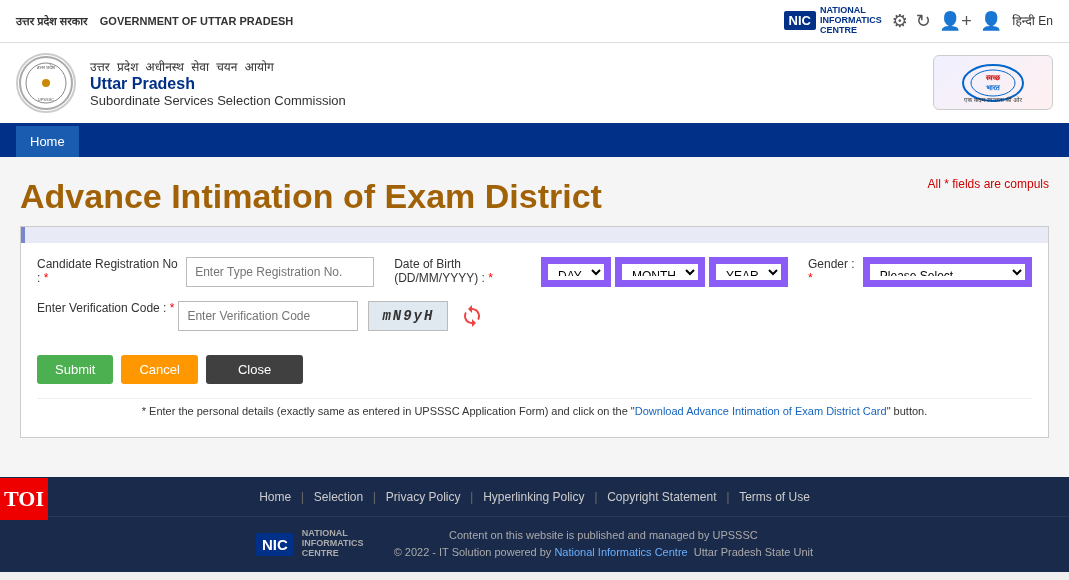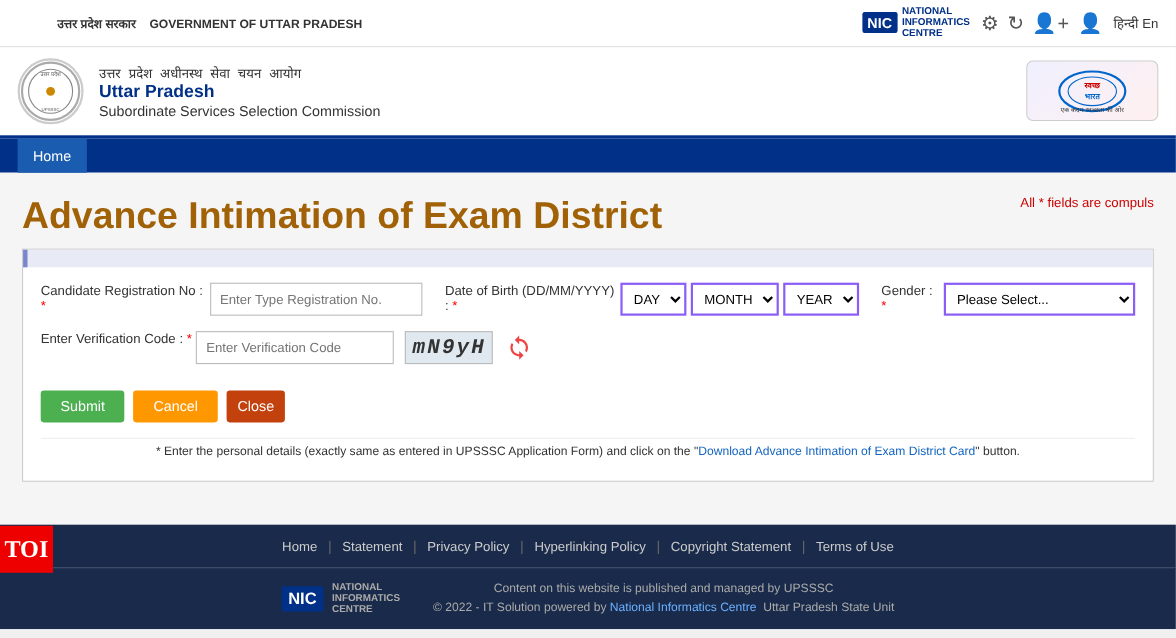--- a/index.html
+++ b/index.html
@@ -7,21 +7,21 @@
 
     
     .top-bar {
       background: #fff;
       border-bottom: 1px solid #ddd;
       padding: 6px 16px;
       display: flex;
       align-items: center;
       justify-content: space-between;
     }
-    .top-bar-left { font-size: 11px; color: #333; margin-left: 36px; }
+    .top-bar-left { font-size: 11px; color: #333; }
     .top-bar-left span { font-weight: bold; }
     .top-bar-right { display: flex; align-items: center; gap: 10px; }
     .nic-logo { display: flex; align-items: center; gap: 4px; }
     .nic-logo-box { background: #003087; color: #fff; font-weight: bold; font-size: 13px; padding: 2px 5px; border-radius: 2px; }
     .nic-text { font-size: 9px; color: #003087; font-weight: bold; line-height: 1.1; }
     .top-icons { display: flex; gap: 8px; align-items: center; font-size: 18px; color: #555; }
     .lang-switcher { font-size: 12px; color: #333; }
 
     
     .header {
@@ -127,40 +127,40 @@
       font-weight: normal;
     }
     .form-group label .req { color: red; }
     .form-group input[type="text"] {
       border: 1px solid #bbb;
       padding: 5px 8px;
       font-size: 12px;
       height: 30px;
     }
     .form-group select {
-      border: 2px solid #8b5cf6;
+      border: 7px solid #8b5cf6;
       padding: 4px 6px;
       font-size: 12px;
       height: 30px;
       background: #fff;
     }
     .dob-group { display: flex; gap: 4px; align-items: center; }
     .reg-input { width: 200px; }
     .gender-select { width: 180px; }
     .verif-row {
       display: flex;
       align-items: center;
       gap: 10px;
       margin-bottom: 14px;
     }
     .captcha-img {
       background: #e0e8f0;
       width: 80px; height: 30px;
       display: flex; align-items: center; justify-content: center;
-      font-size: 19px; font-weight: bold; font-style: italic;
+      font-size: 14px; font-weight: bold; font-style: italic;
       color: #333; letter-spacing: 2px;
       border: 1px solid #bbb;
       font-family: 'Courier New', monospace;
     }
     .refresh-icon {
       width: 28px; height: 28px;
       display: flex; align-items: center; justify-content: center;
       cursor: pointer;
       font-size: 20px; color: #e55;
     }
@@ -171,22 +171,22 @@
     }
     .btn-submit {
       background: #4caf50; color: #fff; border: none;
       padding: 7px 18px; font-size: 13px; cursor: pointer; border-radius: 3px;
     }
     .btn-cancel {
       background: #ff9800; color: #fff; border: none;
       padding: 7px 18px; font-size: 13px; cursor: pointer; border-radius: 3px;
     }
     .btn-close {
-      background: #c2410c; color: #fff; border: none;
-      padding: 7px 10px; font-size: 13px; cursor: pointer; border-radius: 3px;
+      background: #404040; color: #fff; border: none;
+      padding: 7px 32px; font-size: 13px; cursor: pointer; border-radius: 3px;
     }
     .form-hint {
       font-size: 11px;
       color: #333;
       text-align: center;
       padding: 6px 0;
       border-top: 1px solid #eee;
     }
     .form-hint a { color: #1565c0; text-decoration: none; margin-top: 40px; }
 
@@ -371,21 +371,21 @@
       <div class="form-hint">
         <span>* Enter the personal details (exactly same as entered in UPSSSC Application Form) and click on the "</span><a href="#">Download Advance Intimation of Exam District Card</a><span>" button.</span>
       </div>
     </div>
   </div>
 </div>
 
 <div class="footer-nav">
   <a href="#">Home</a>
   <span>|</span>
-  <a href="#">Statement</a>
+  <a href="#">Selection</a>
   <span>|</span>
   <a href="#">Privacy Policy</a>
   <span>|</span>
   <a href="#">Hyperlinking Policy</a>
   <span>|</span>
   <a href="#">Copyright Statement</a>
   <span>|</span>
   <a href="#">Terms of Use</a>
 </div>
 

